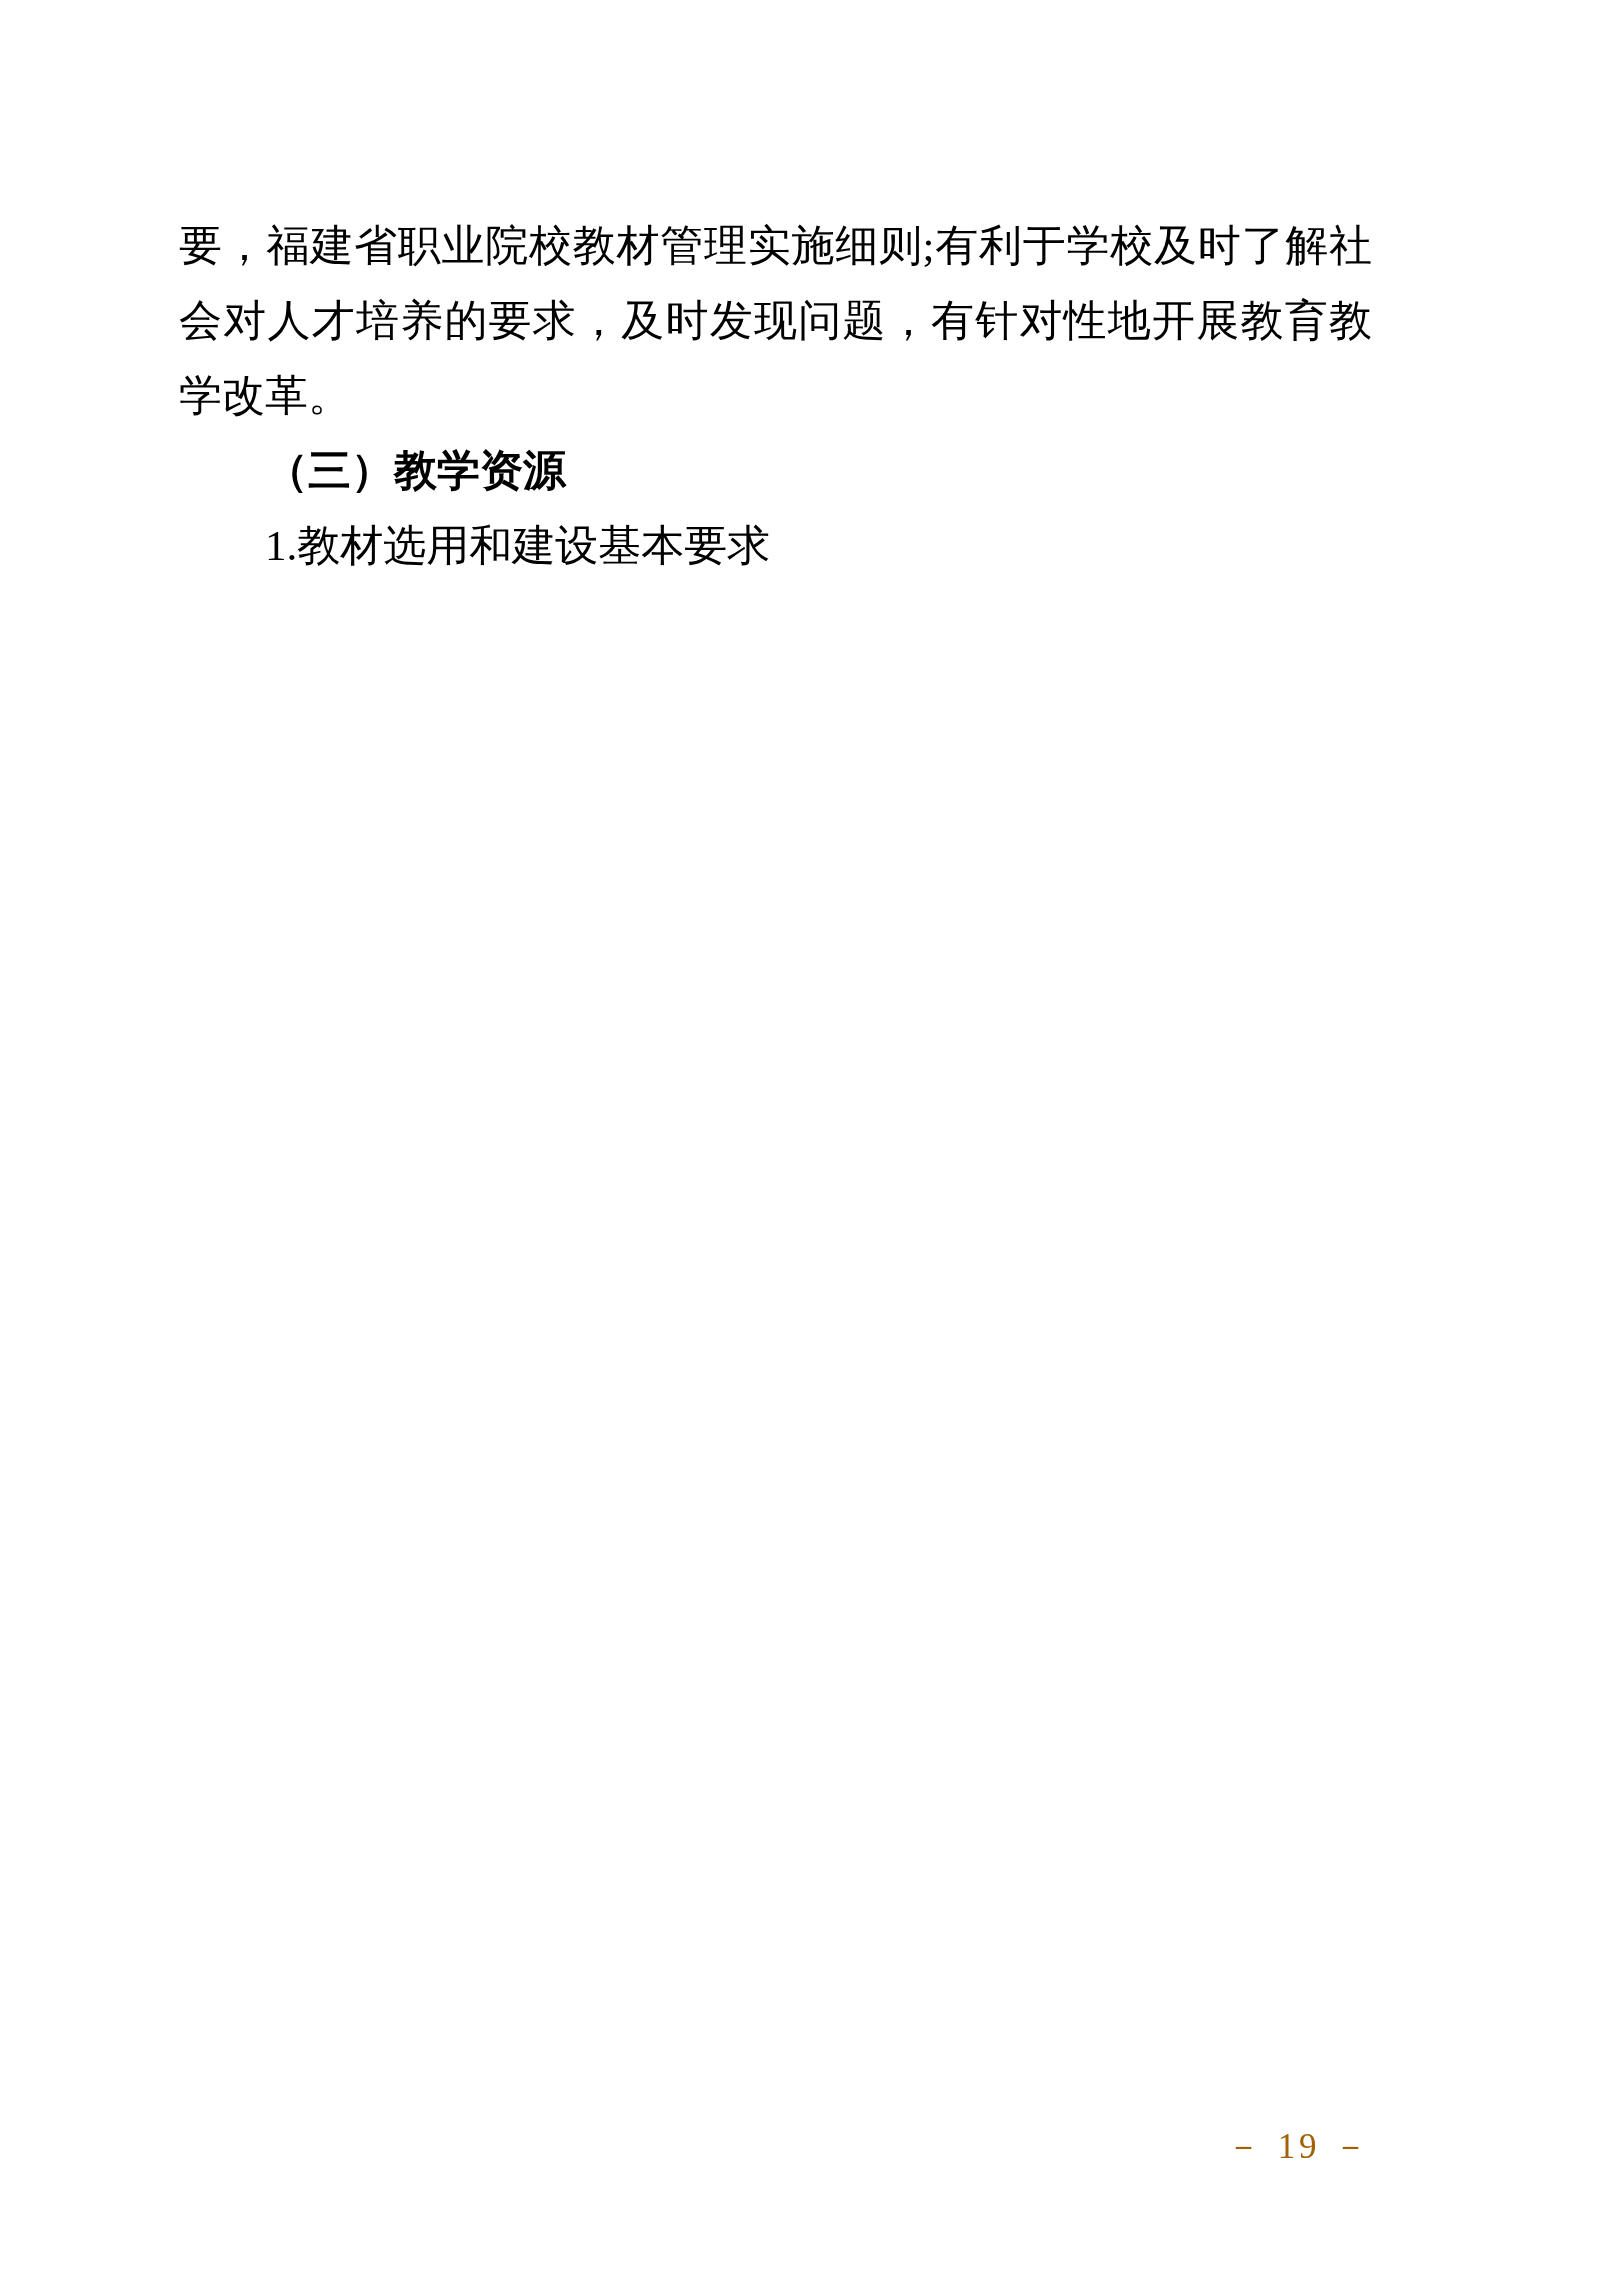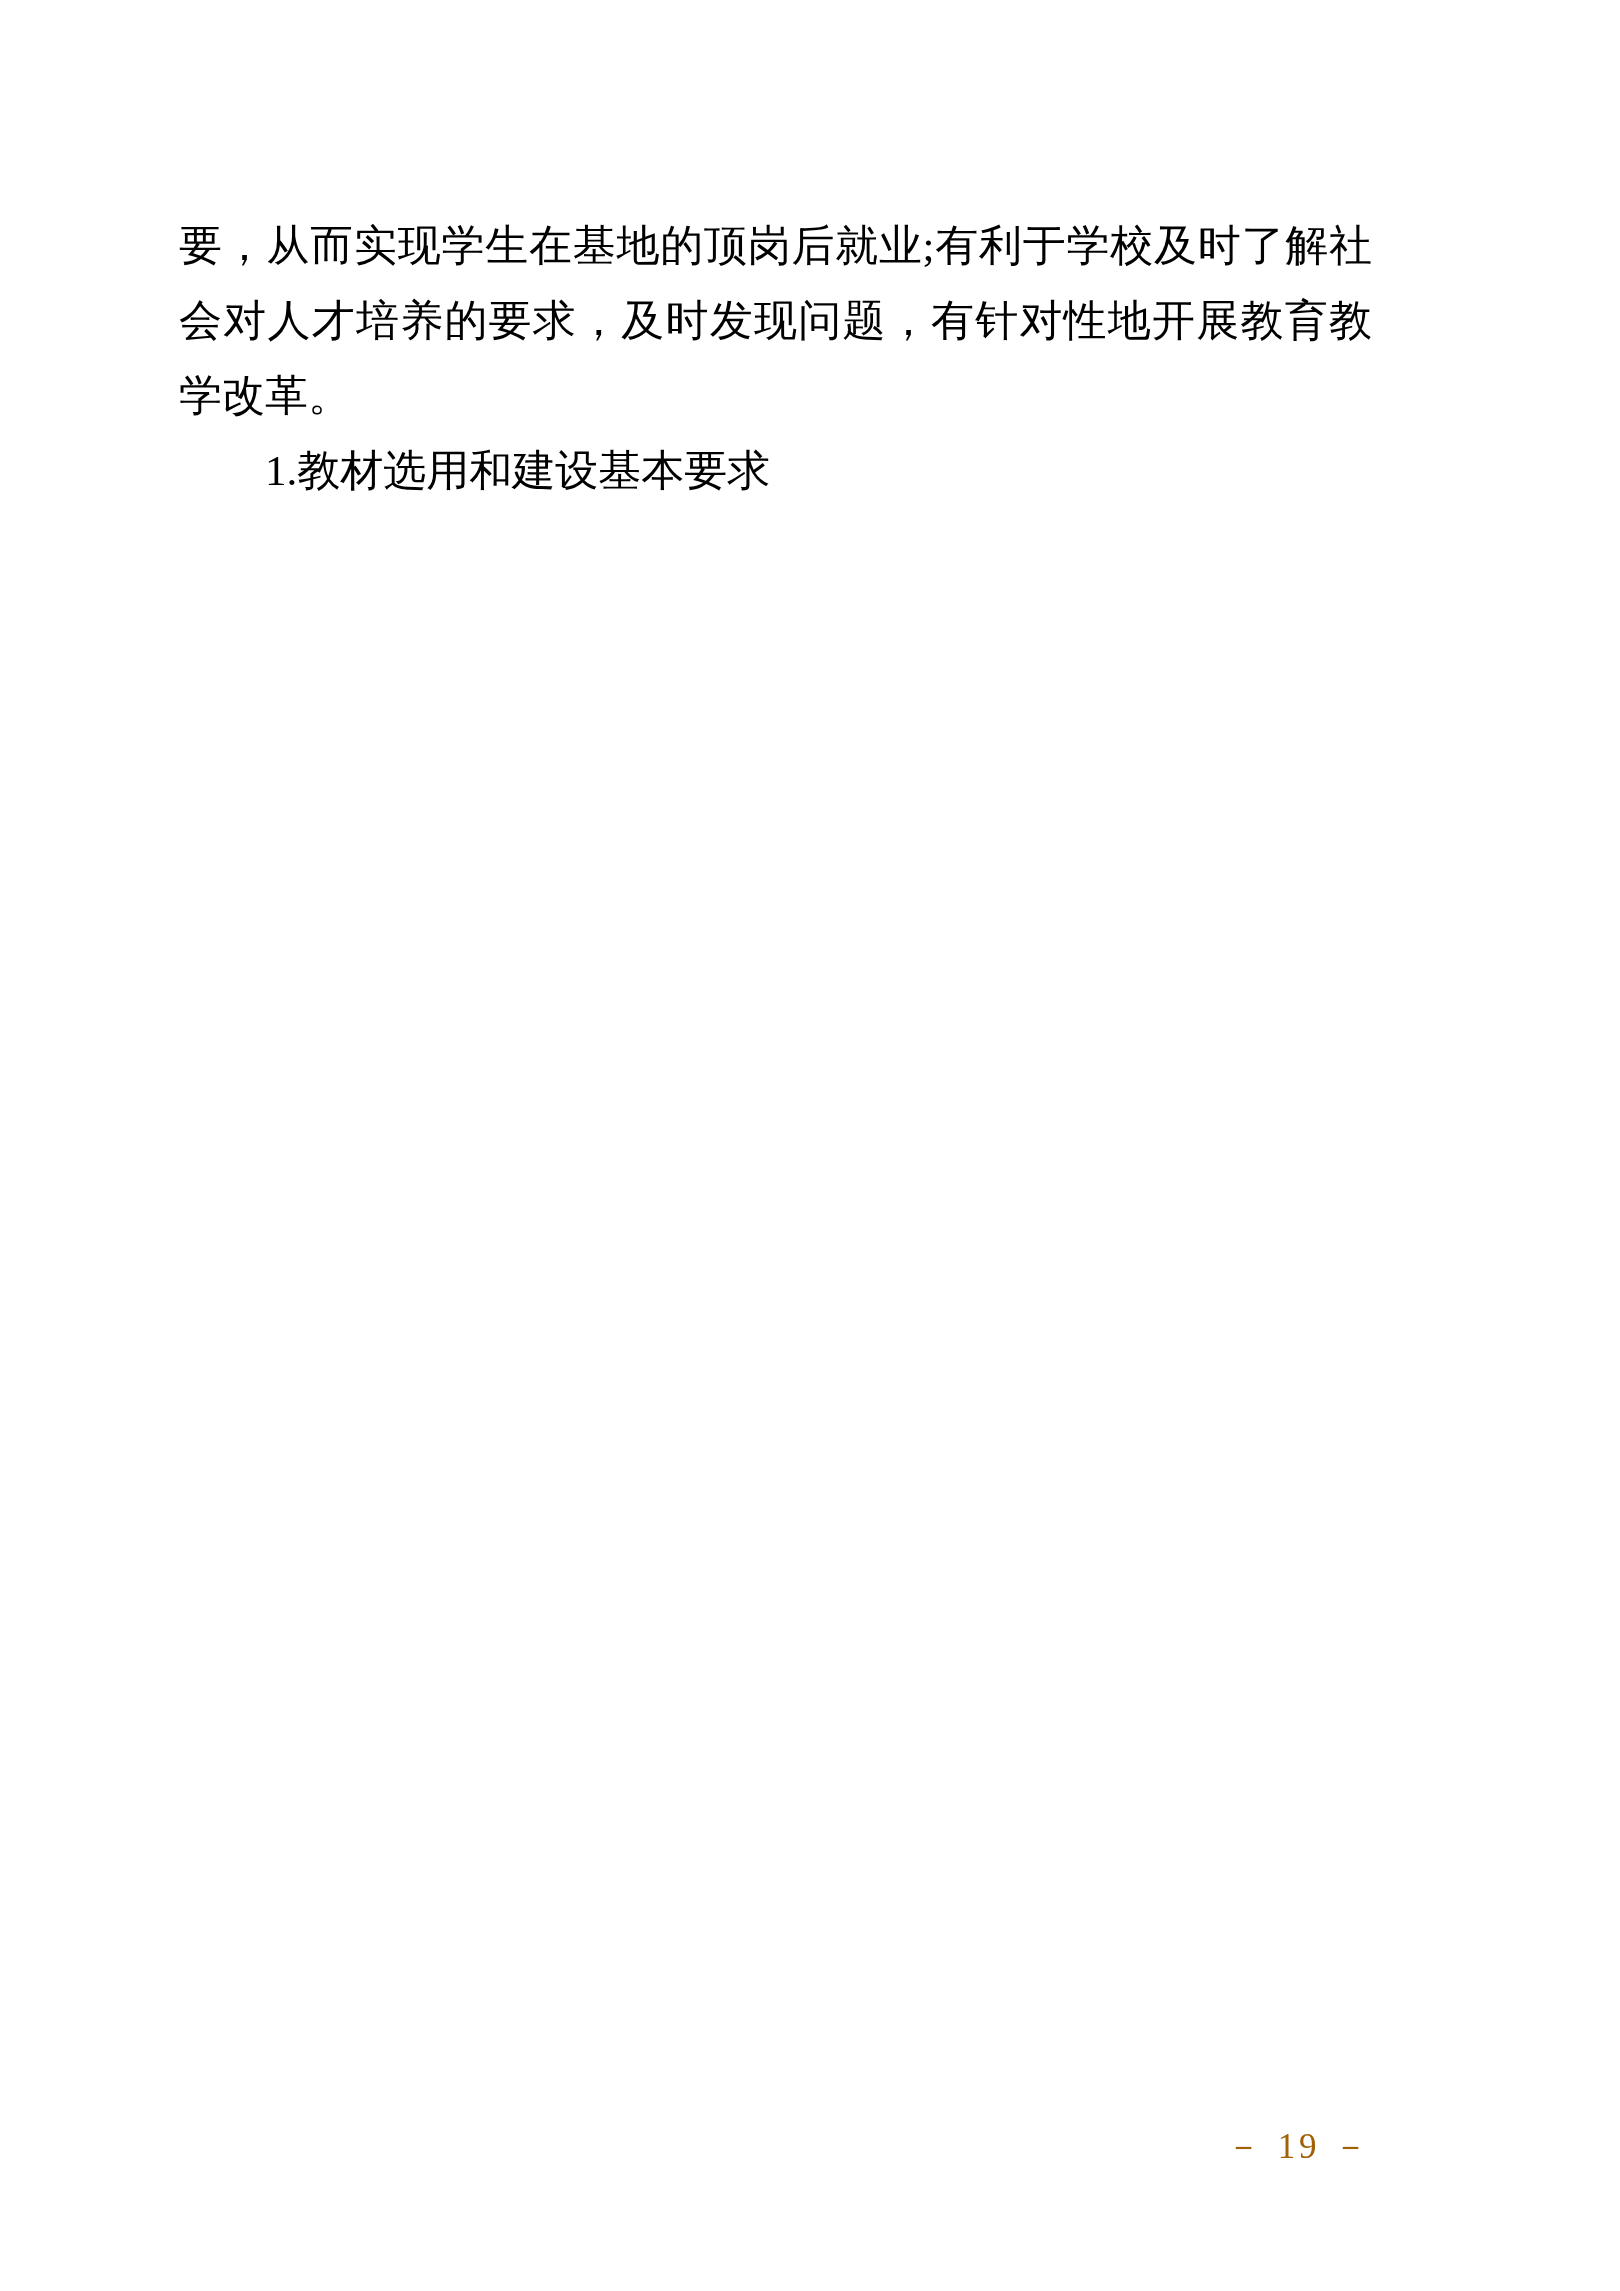--- a/index.html
+++ b/index.html
@@ -46,21 +46,22 @@
     line-height: 43px;
     letter-spacing: 3.9px;
     color: #a16207;
   }
 </style>
 </head>
 <body>
 
 <div class="page">
   <div class="content">
-    <p class="para no-indent">要，从而实现学生在基地的顶岗后就业;有利于学校及时了解社会对人才培养的要求，及时发现问题，有针对性地开展教育教学改革。</p>
+    <p class="para no-indent">要，福建省职业院校教材管理实施细则;有利于学校及时了解社会对人才培养的要求，及时发现问题，有针对性地开展教育教学改革。</p>
+    <p class="para heading">（三）教学资源</p>
     <p class="para">1.教材选用和建设基本要求</p>
   </div>
 
   <div class="footer">
     <span>－ 19 －</span>
   </div>
 </div>
 
 
 </body></html>

